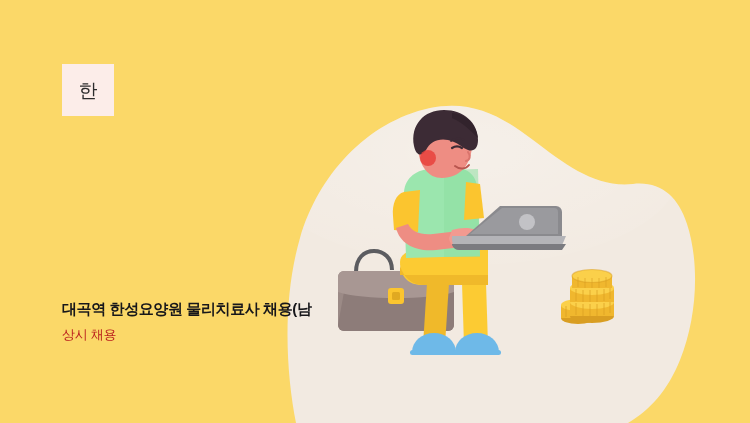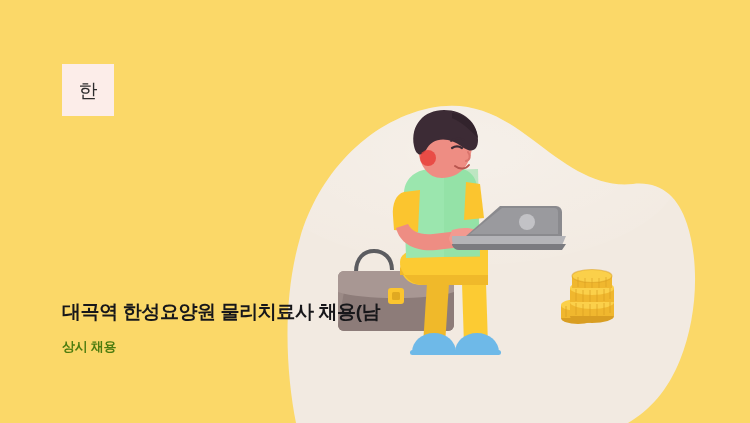--- a/index.html
+++ b/index.html
@@ -61,33 +61,33 @@
 
   
   #text-block {
     position: absolute;
     left: 62px;
     top: 300px;
     z-index: 5;
     width: 360px;
   }
   #job-title {
-    font-size: 19px;
+    font-size: 15px;
     font-weight: bold;
     color: #17171a;
     letter-spacing: -0.4px;
     white-space: nowrap;
     overflow: hidden;
     line-height: 1.25;
   }
   #job-subtitle {
-    margin-top: 15px;
+    margin-top: 8px;
     font-size: 13px;
-    font-weight: bold;
-    color: #4d7c0f;
+    font-weight: normal;
+    color: #b91c1c;
     letter-spacing: -0.3px;
     line-height: 1.2;
   }
 </style>
 </head>
 <body>
 
 <div id="card">
 
   <svg id="illustration" viewBox="0 0 750 423" aria-hidden="true">

